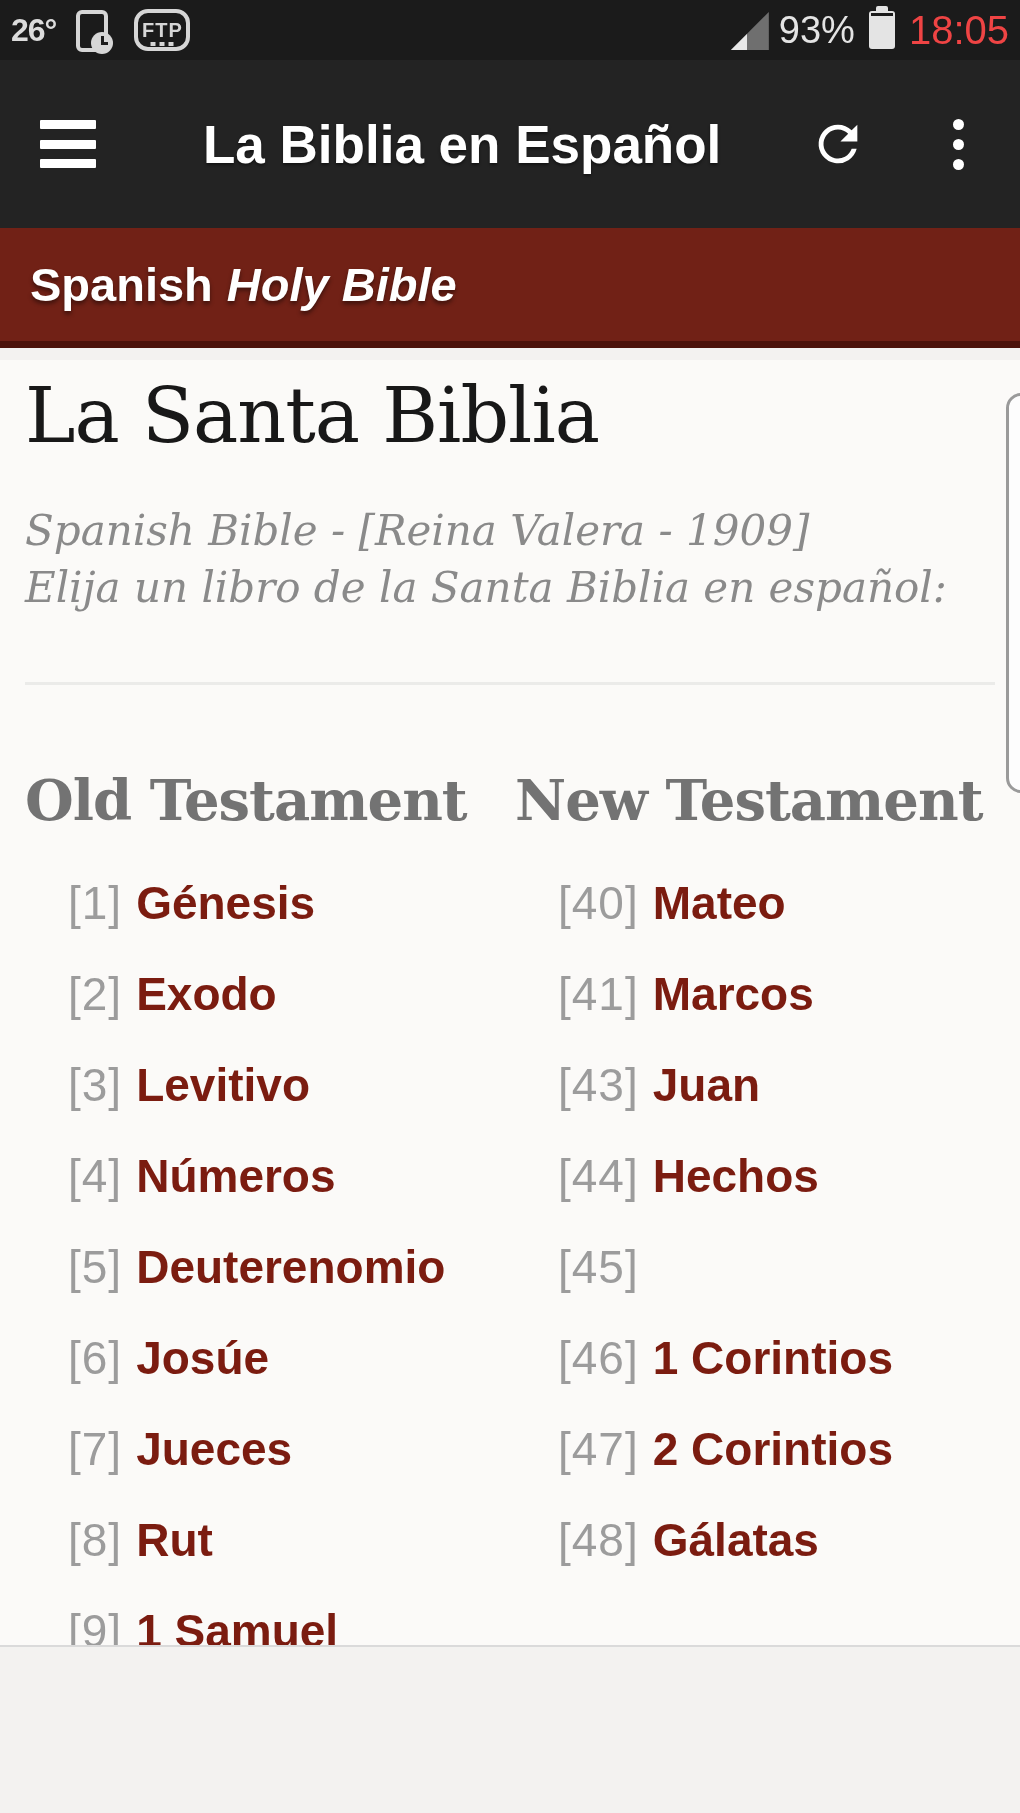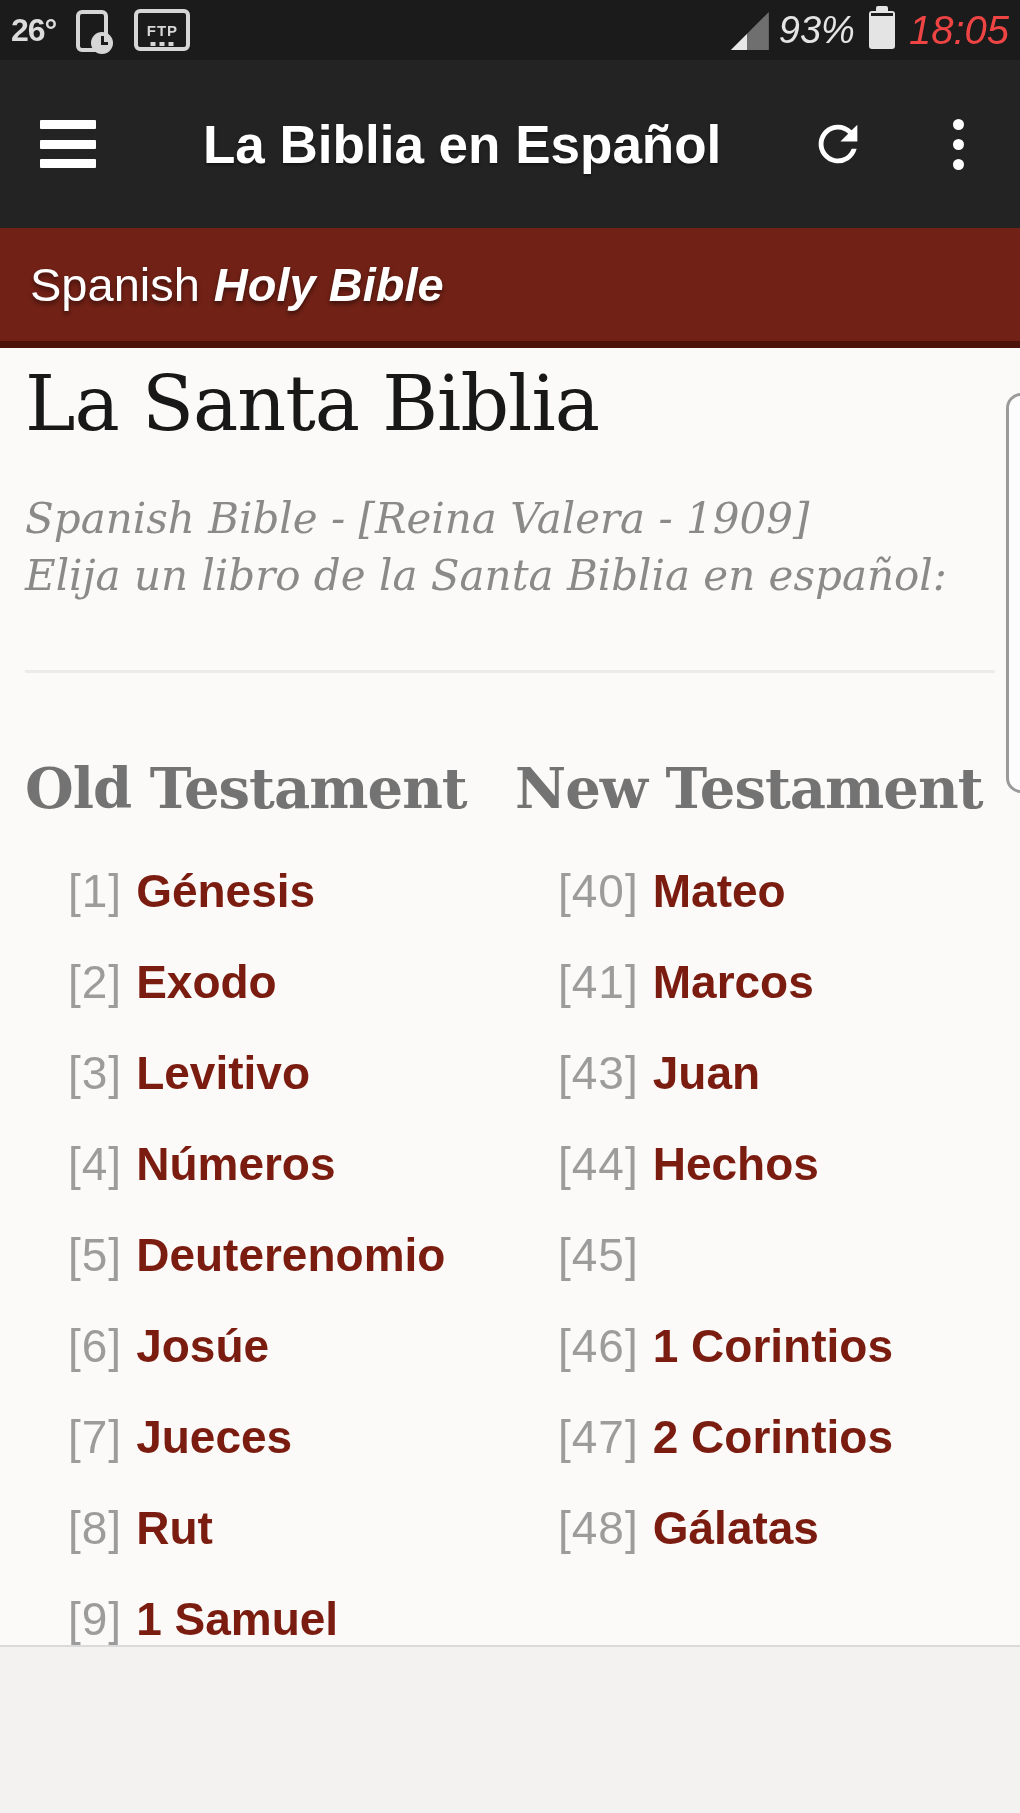--- a/index.html
+++ b/index.html
@@ -6,29 +6,29 @@
   body { width:1020px; height:1813px; font-family:"Liberation Sans", sans-serif; }
   .screen { position:relative; width:1020px; height:1813px; background:#f3f2f0; overflow:hidden; }
 
   
   .status-bar {
     position:absolute; top:0; left:0; width:100%; height:60px;
     background:#1b1b1b; color:#dcdcdc;
     display:flex; align-items:center; padding:0 11px; box-sizing:border-box;
   }
   .sb-left { display:flex; align-items:center; gap:20px; }
-  .sb-right { margin-left:auto; display:flex; align-items:center; gap:10px;font-style:italic; }
+  .sb-right { margin-left:auto; display:flex; align-items:center; gap:10px; }
   .sb-temp { font-size:32px; font-weight:bold; letter-spacing:-1px; }
   .phone-icon { position:relative; width:24px; height:34px; border:4px solid #d6d6d6; border-radius:6px; margin-top:2px; }
   .phone-icon .clock { position:absolute; right:-9px; bottom:-6px; width:22px; height:22px; background:#d6d6d6; border-radius:50%; }
   .phone-icon .clock::before { content:''; position:absolute; left:10px; top:4px; width:3px; height:8px; background:#1b1b1b; }
   .phone-icon .clock::after  { content:''; position:absolute; left:10px; top:10px; width:7px; height:3px; background:#1b1b1b; }
-  .ftp-icon { position:relative; width:48px; height:34px; border:4px solid #d6d6d6; border-radius:6px;
+  .ftp-icon { position:relative; width:48px; height:34px; border:4px solid #d6d6d6; border-radius:14px;
     display:flex; align-items:center; justify-content:center;
-    font-size:15px; font-weight:bold; color:#d6d6d6; letter-spacing:1px; margin-left:6px; }
+    font-size:20px; font-weight:bold; color:#d6d6d6; letter-spacing:1px; margin-left:6px; }
   .ftp-icon::after { content:''; position:absolute; bottom:1px; left:50%; transform:translateX(-50%);
     width:5px; height:4px; background:#d6d6d6; box-shadow:-9px 0 #d6d6d6, 9px 0 #d6d6d6; }
   .signal-icon { width:38px; height:38px; margin-top:2px;
     background:linear-gradient(90deg,#e8e8e8 0 42%,#6f6f6f 42% 100%);
     clip-path:polygon(0 100%, 100% 0, 100% 100%); }
   .sb-batt-pct { font-size:38px; color:#e4e4e4; }
   .battery-icon { position:relative; width:26px; height:38px; background:#e4e4e4; border-radius:3px; margin:0 4px; }
   .battery-icon::before { content:''; position:absolute; top:-5px; left:7px; width:12px; height:5px; background:#e4e4e4; border-radius:2px 2px 0 0; }
   .battery-icon .gap { position:absolute; top:2px; left:2px; right:2px; height:3px; background:#1b1b1b; }
   .sb-time { font-size:40px; color:#ef4444; }
@@ -49,26 +49,26 @@
     display:flex; flex-direction:column; align-items:center; justify-content:center; gap:9px; }
   .overflow-btn i { width:11px; height:11px; border-radius:50%; background:#fff; }
 
   
   .banner {
     position:absolute; top:228px; left:0; width:100%; height:120px; box-sizing:border-box;
     background:#712116; border-bottom:7px solid #4c130b;
     display:flex; align-items:center; padding-left:30px;
     color:#ffffff; font-size:47px; text-shadow:0 3px 4px rgba(0,0,0,.45);
   }
-  .banner b { font-weight:normal; }
+  .banner b { font-weight:bold; }
   .banner .it { font-style:italic; font-weight:bold; margin-left:14px; }
 
   
   .content {
-    position:absolute; top:348px; left:0; width:100%; height:1297px;
+    position:absolute; top:360px; left:0; width:100%; height:1297px;
     background:#fbfaf8; overflow:hidden; box-sizing:border-box;
   }
   .page-title {
     margin:14px 0 0 25px; font-family:"DejaVu Serif","Liberation Serif",serif;
     font-size:76px; font-weight:500; color:#181818; line-height:84px; letter-spacing:-1px;
   }
   .subtitle {
     margin:44px 0 0 25px; font-family:"DejaVu Serif","Liberation Serif",serif;
     font-style:italic; font-size:42px; line-height:57px; color:#8a8a8a;
   }

